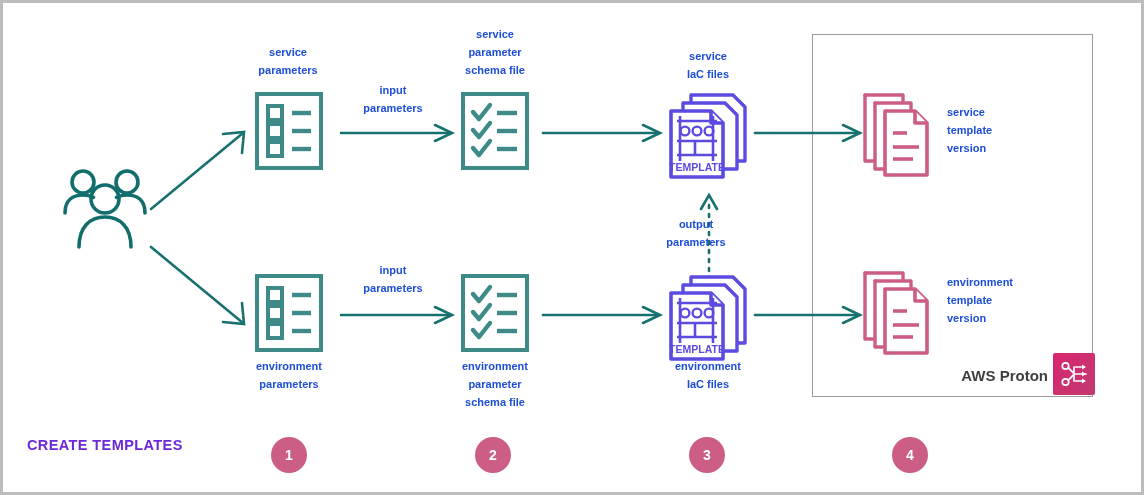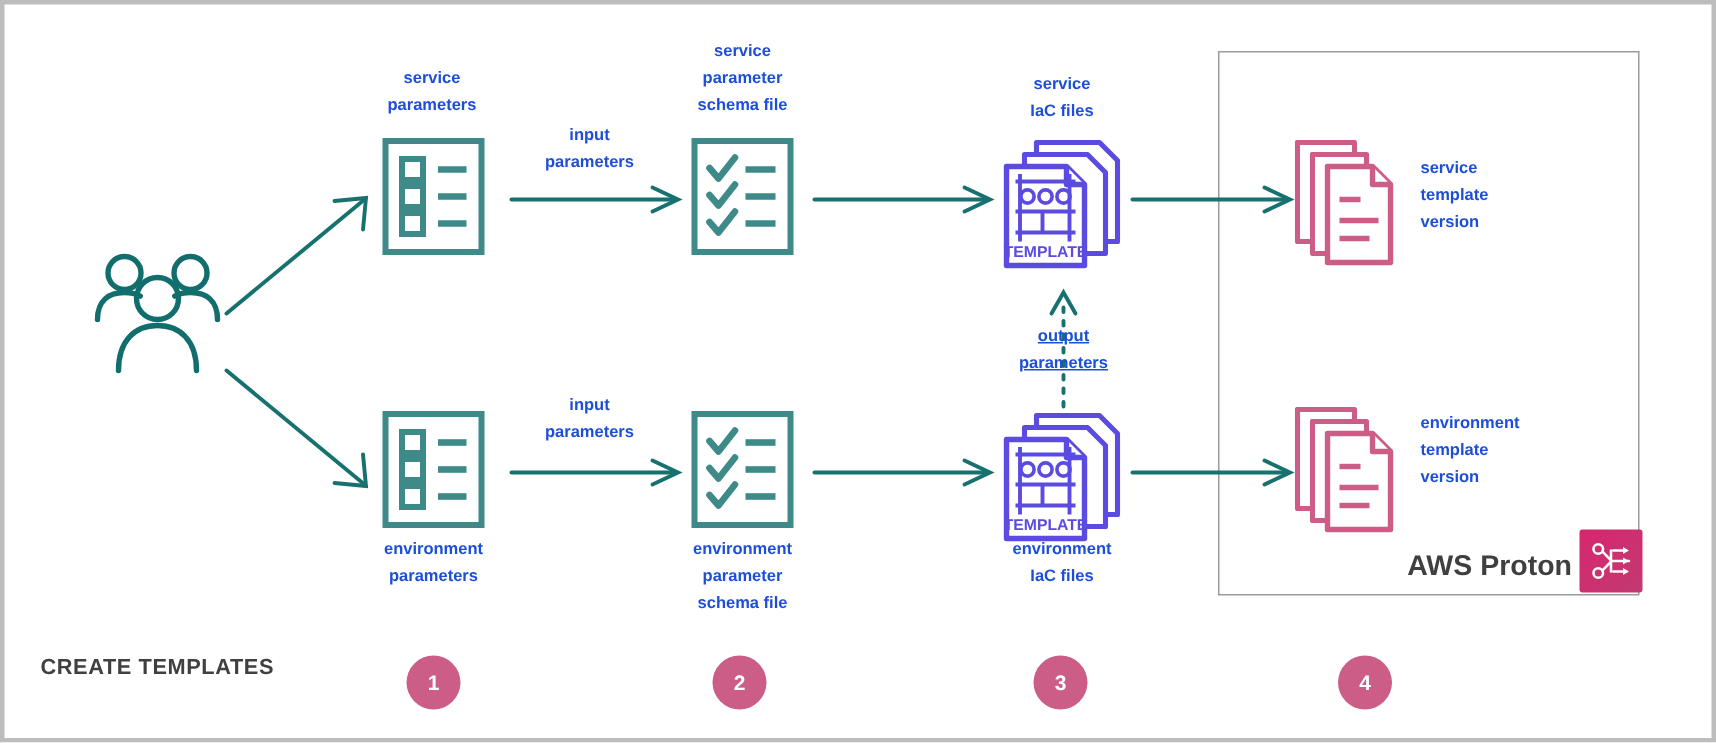--- a/index.html
+++ b/index.html
@@ -15,35 +15,35 @@
     position:absolute;color:#1d4ed8;font-size:11px;font-weight:bold;
     line-height:18px;text-align:center;white-space:pre-line;
   }
   .lbl.left{text-align:left;}
   .proton-box{
     position:absolute;left:809px;top:31px;width:281px;height:363px;
     border:1.4px solid #9b9b9b;background:#fff;box-sizing:border-box;
   }
   .proton-name{
     position:absolute;left:915px;top:364px;width:130px;
-    font-size:19px;font-weight:bold;color:#3f3f3f;text-align:right;
+    font-size:15px;font-weight:bold;color:#3f3f3f;text-align:right;
   }
   .proton-logo{
     position:absolute;left:1050px;top:350px;width:42px;height:42px;
     background:linear-gradient(135deg,#d8266f 0%,#c13a70 100%);
     border-radius:2px;
   }
   .badge{
     position:absolute;width:36px;height:36px;border-radius:50%;
     background:#cb5d86;color:#ffffff;font-size:14px;font-weight:bold;
     display:flex;align-items:center;justify-content:center;
   }
   .create-templates{
     position:absolute;left:24px;top:434px;
-    font-size:14.5px;font-weight:bold;color:#404040;letter-spacing:0.4px;
+    font-size:14.5px;font-weight:bold;color:#6d28d9;letter-spacing:0.4px;
   }
   svg{display:block;overflow:visible;}
 </style>
 </head>
 <body>
 
 <div id="stage">
 
   <div class="proton-box"></div>
   <div class="proton-name">AWS Proton</div>
@@ -186,21 +186,21 @@
   </div>
 
   <div class="abs" style="left:690px;top:186px;">
     <svg width="32" height="104" viewBox="0 0 32 104">
       <g stroke="#17716f" stroke-width="2.6" fill="none" stroke-linecap="round">
         <path d="M16 100 L16 14" stroke-dasharray="3 6"></path>
         <path d="M8 20 L16 6 L24 20"></path>
       </g>
     </svg>
   </div>
-  <div class="lbl" style="left:640px;top:212px;width:132px;text-decoration:underline;">output
+  <div class="lbl" style="left:627px;top:212px;width:132px;">output
 parameters</div>
 
   <div class="abs" style="left:750px;top:120px;">
     <svg width="112" height="20" viewBox="0 0 112 20">
       <g stroke="#17716f" stroke-width="2.6" fill="none" stroke-linecap="round">
         <path d="M2 10 L104 10"></path>
         <path d="M90 2 L107 10 L90 18"></path>
       </g>
     </svg>
   </div>

